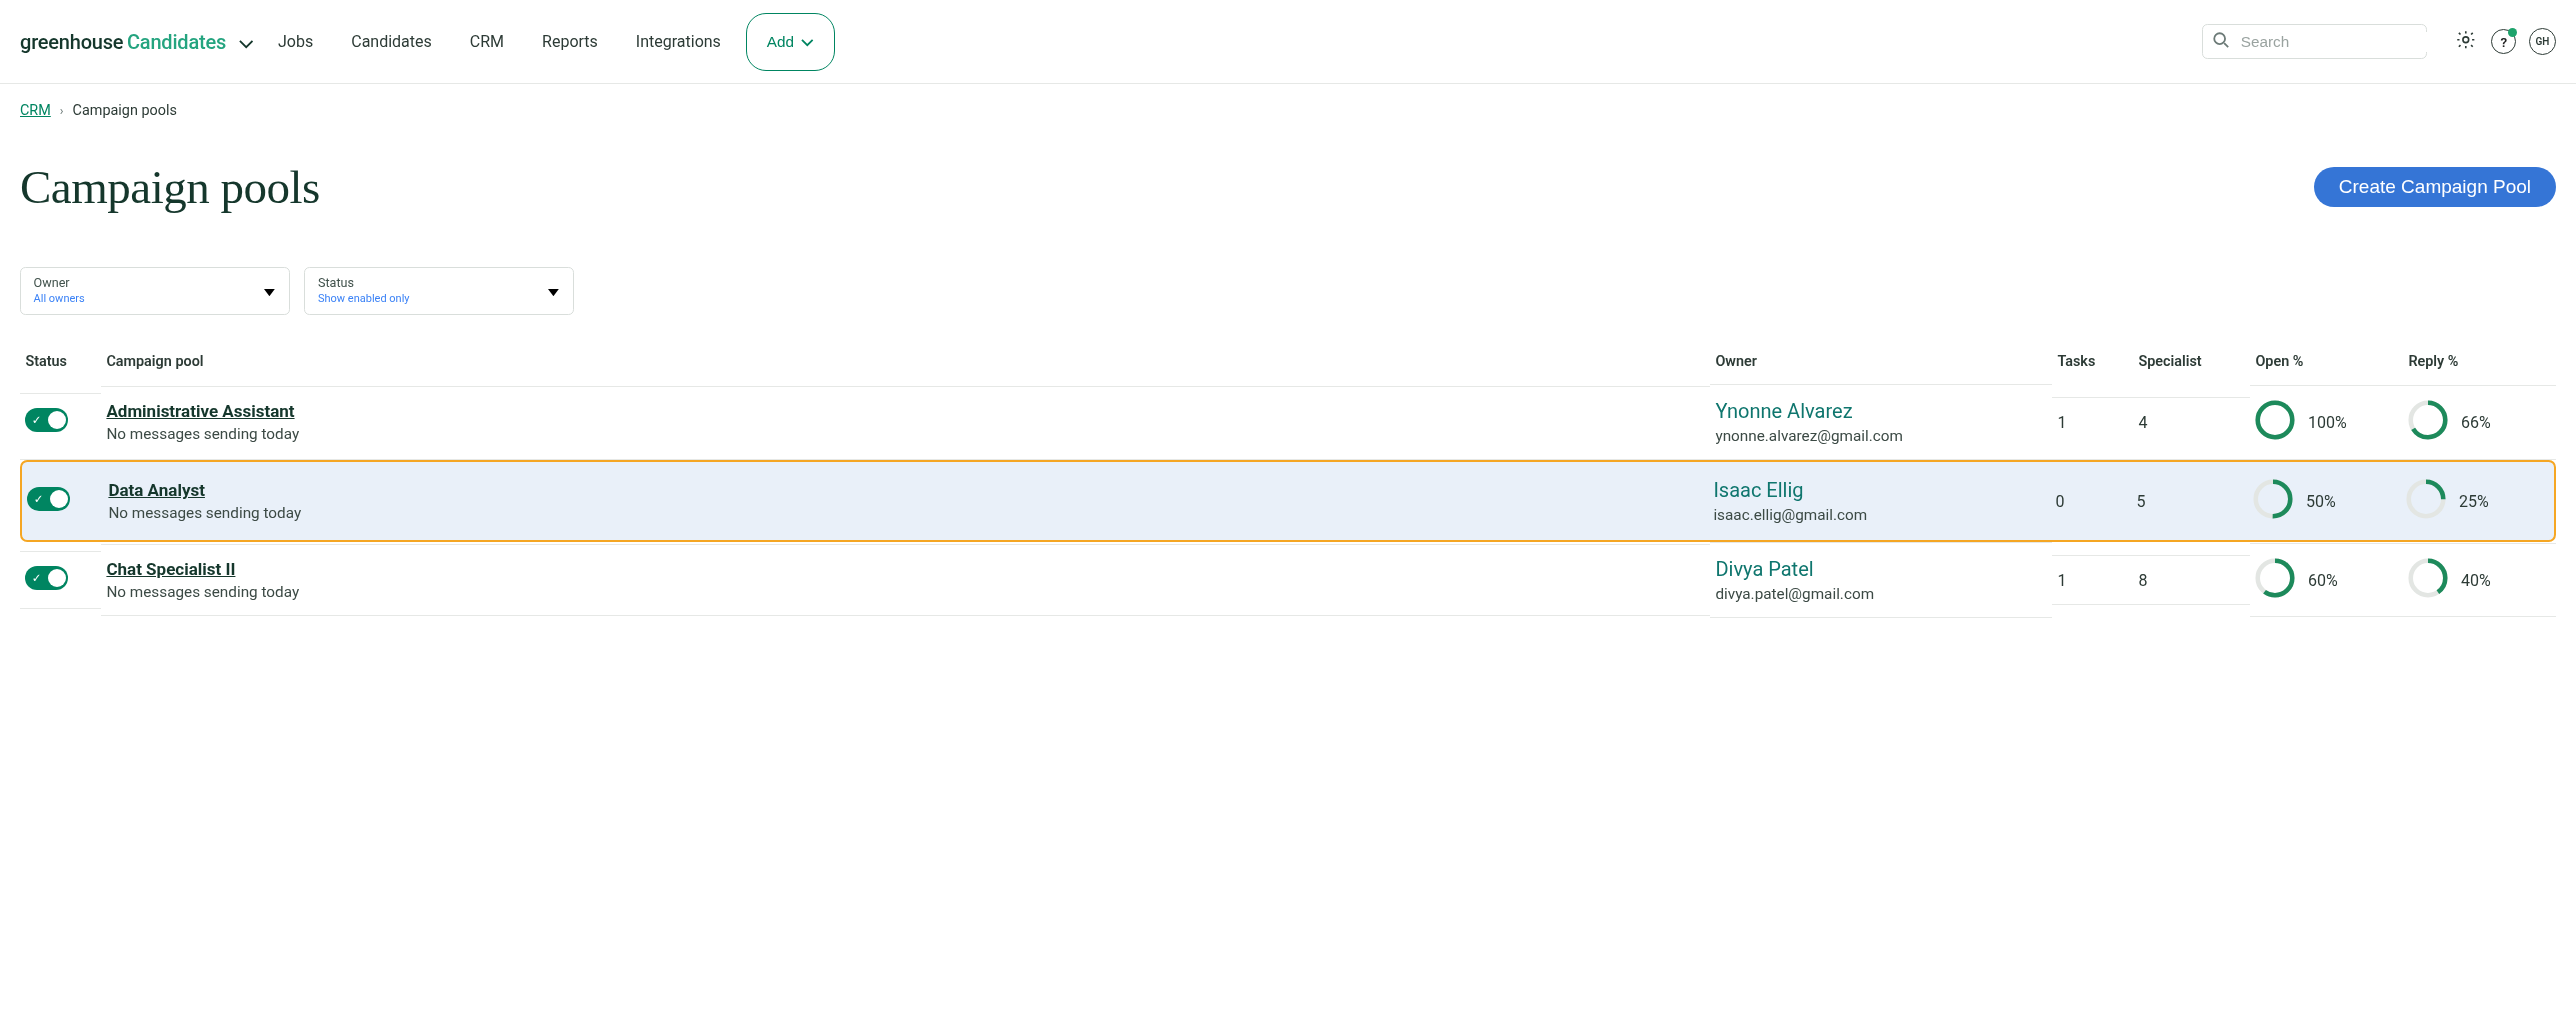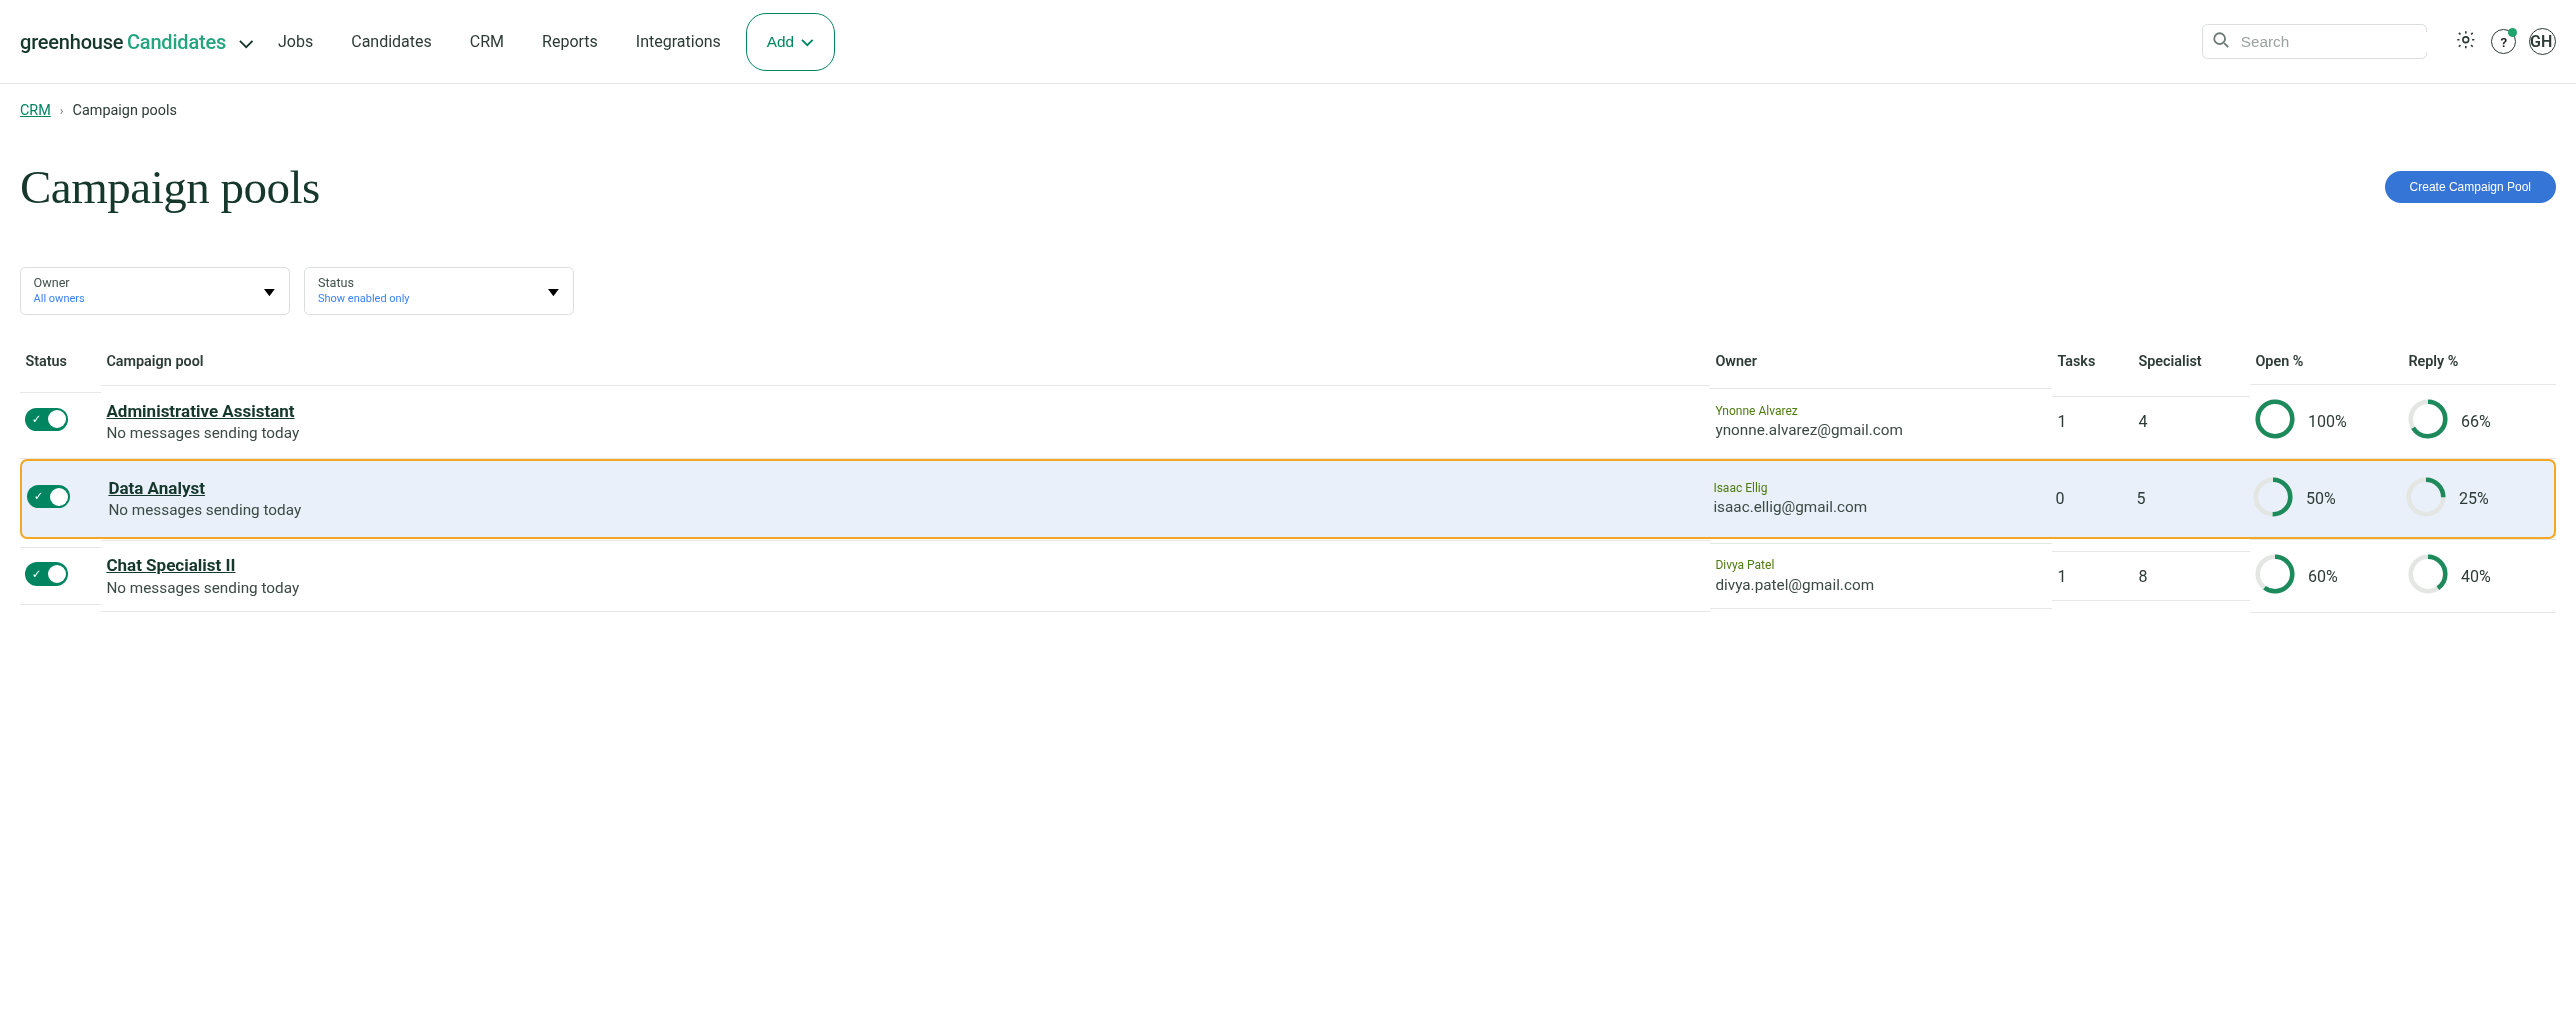--- a/index.html
+++ b/index.html
@@ -85,34 +85,34 @@
     outline: none;
     font-size: 15.3px;
     flex: 1;
     color: #333;
   }
   .search-box input::placeholder { color: #9aa3a0; }
   .top-icons { display: flex; align-items: center; gap: 12.6px; }
   .icon-btn { width: 27px; height: 27px; display:flex; align-items:center; justify-content:center; color:#2d3b36; cursor:pointer; }
   .help-btn { position: relative; border:1.5px solid #2d3b36; border-radius:50%; width:25px; height:25px; display:flex;align-items:center;justify-content:center; font-weight:600; font-size:13.5px;}
   .help-dot { position:absolute; top:-1.8px; right:-1.8px; width:9px; height:9px; background:#1da36b; border-radius:50%; }
-  .avatar { width:27px; height:27px; border:1.4px solid #2d3b36; border-radius:50%; display:flex;align-items:center;justify-content:flex-start; font-size:16px; font-weight:600; color:#2d3b36;}
+  .avatar { width:27px; height:27px; border:1.4px solid #2d3b36; border-radius:50%; display:flex;align-items:center;justify-content:center; font-size:10px; font-weight:600; color:#2d3b36;}
   
   .main { padding: 18px 20px 36px 20px; }
   .breadcrumb { font-size:14.4px; color:#2d3b36; display:flex; gap:9px; align-items:center; margin-bottom:9px;}
   .breadcrumb a { color: var(--teal); text-decoration: underline; }
   .title-row { display:flex; align-items:center; justify-content:space-between; margin: 5.4px 0 21.6px 0;}
   .page-title { font-family: Georgia, "Times New Roman", serif; font-size:47px; color: var(--dark-green); font-weight:500; letter-spacing:-0.5px; }
   .primary-btn {
     background: var(--blue-btn);
     color: #fff;
     border: none;
     border-radius: 23.4px;
     padding: 9px 25px;
-    font-size: 12px;
+    font-size: 19px;
     font-weight: 500;
     cursor: pointer;
   }
   .filters { display:flex; gap:14.4px; margin-bottom: 23.4px; }
   .filter {
     border:0.9px solid var(--border);
     border-radius:5.4px;
     padding: 7.2px 12.6px 9px 12.6px;
     min-width: 270px;
     position: relative;
@@ -130,21 +130,21 @@
   .thead { font-weight:600; color:#2d3b36; font-size:14.4px; }
   .th, .td { padding: 14.4px 5.4px; }
   .tbody .row {
     display:contents;
   }
   .tbody .row > .td { border-top:0.9px solid var(--row-border); }
   .tbody .last > .td { border-bottom:0.9px solid var(--row-border); }
   .pool-name { font-weight:700; color: var(--dark-green); font-size:17px; }
   .pool-name.underlined { text-decoration: underline; }
   .sub { color:#3c4a45; font-size:15.3px; margin-top:3.6px; }
-  .owner-name { color:#4d7c0f; font-size:12px; }
+  .owner-name { color:#0f766e; font-size:20px; }
   .owner-email { color:#3c4a45; font-size:15.3px; margin-top:3.6px; }
   .num { font-size:16px; color:#2d3b36; }
   
   .toggle {
     width:43px; height:23.4px; border-radius:12.6px; background: var(--teal);
     position:relative; display:inline-block; cursor:pointer;
   }
   .toggle .knob {
     position:absolute; right:2.7px; top:2.7px; width:18px; height:18px; background:#fff; border-radius:50%;
   }

